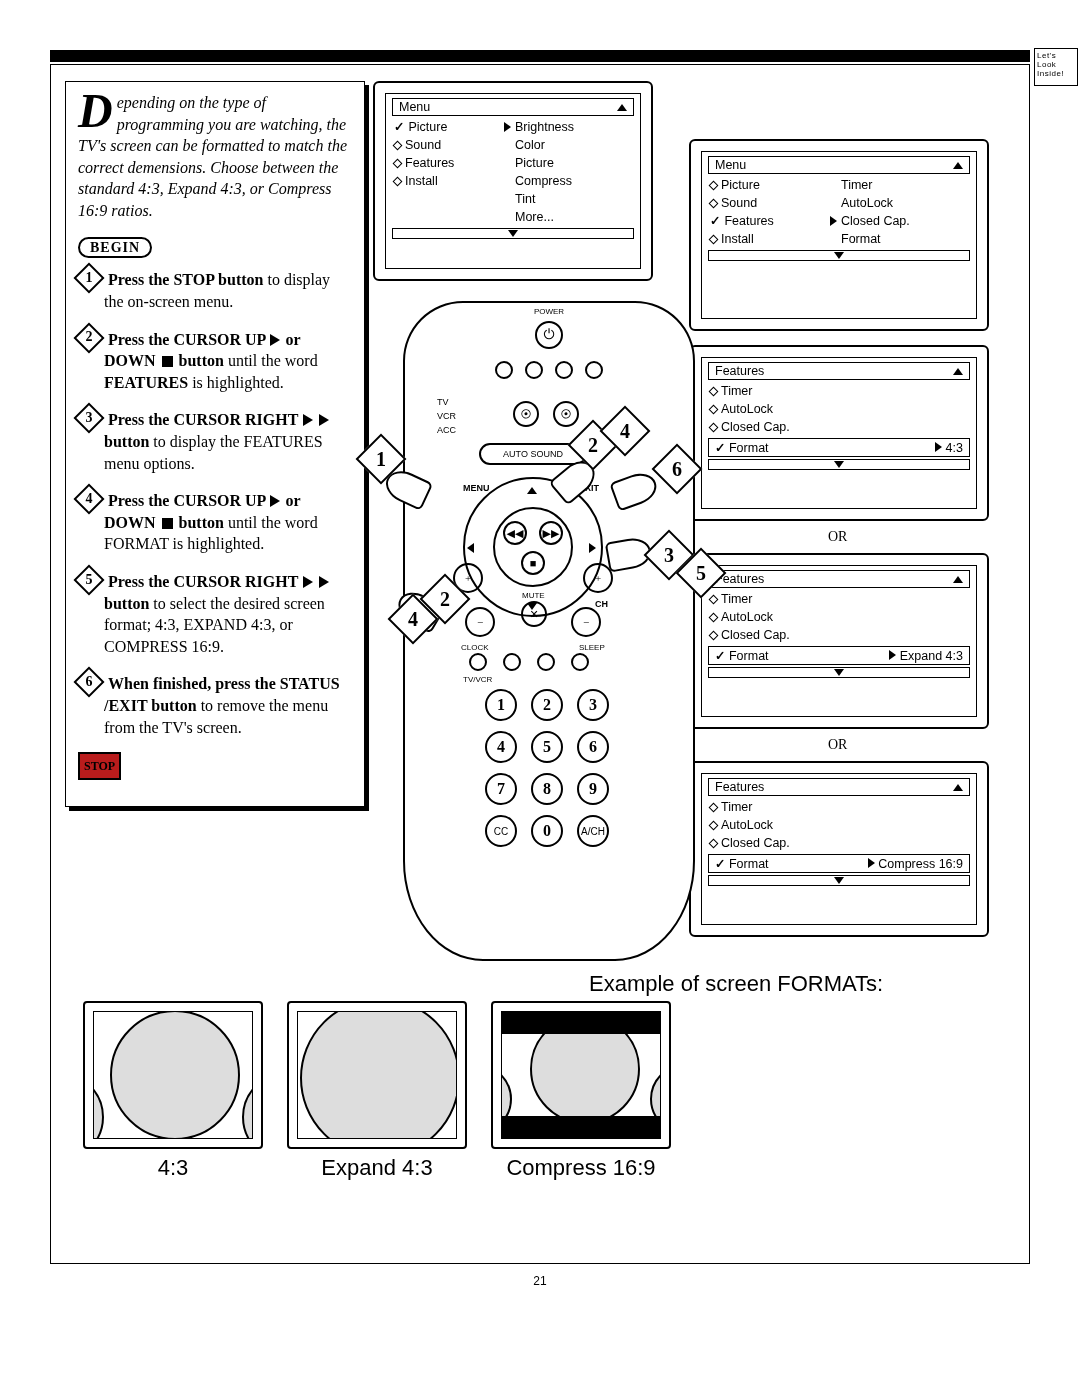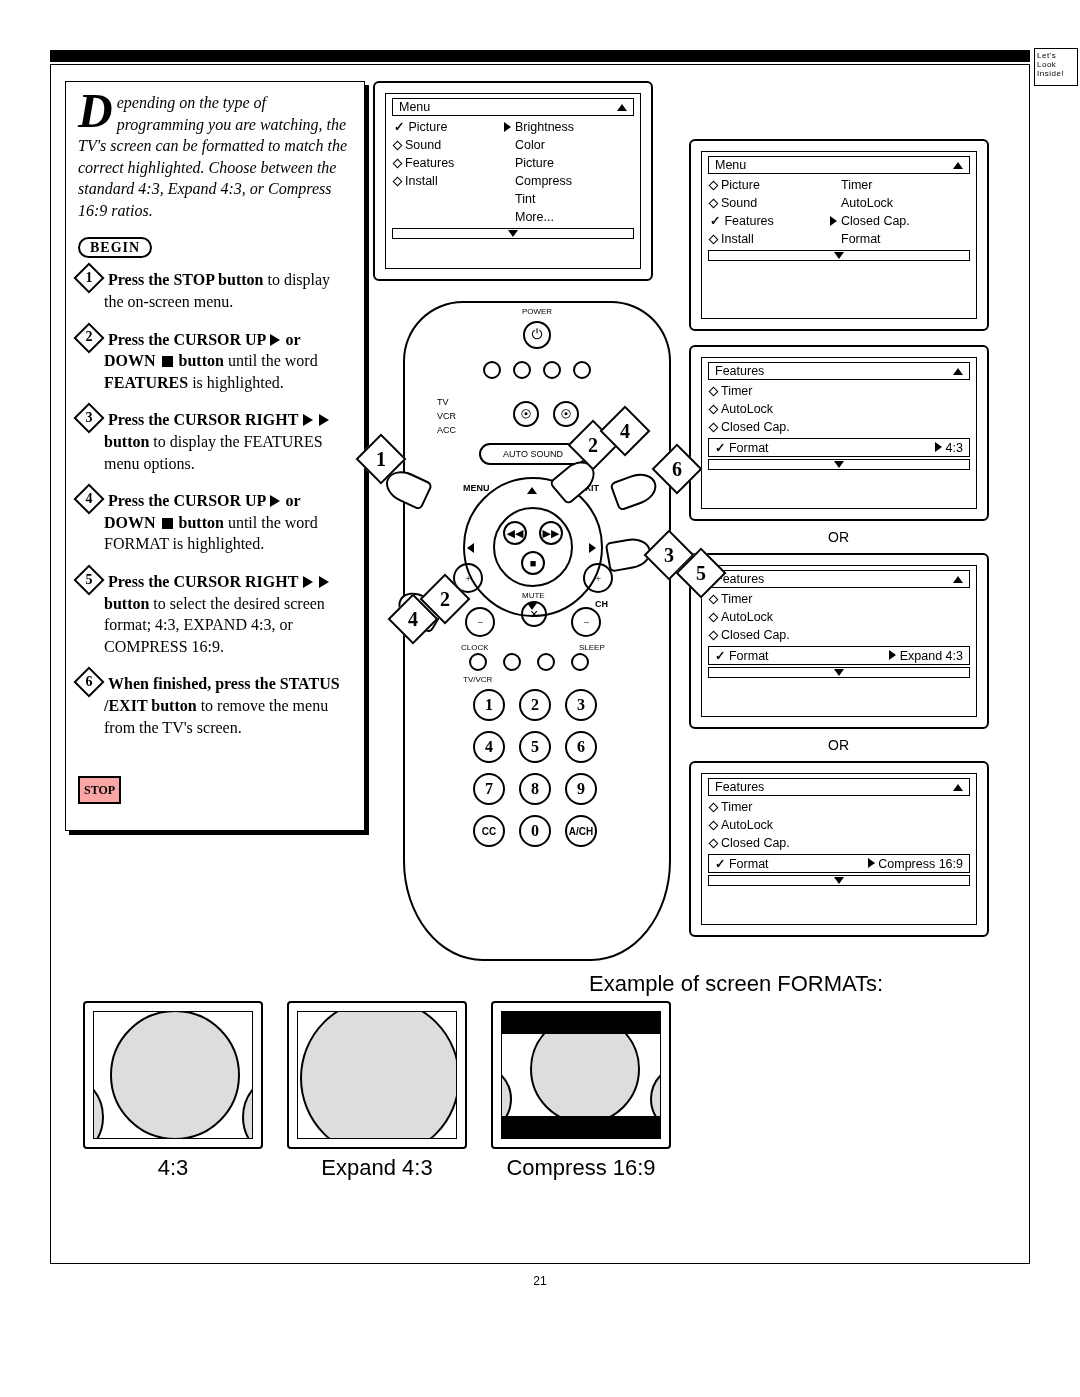--- a/index.html
+++ b/index.html
@@ -80,22 +80,21 @@
     padding: 1px 10px;
     font-size: 14px;
     letter-spacing: 1px;
   }
   .stop-badge span {
     display: inline-block;
     border: 2px solid #000;
     font-size: 12px;
     padding: 4px 4px;
     position: relative;
-    background: #fca5a5;
-    margin-top: 24px;
+    background: #b91c1c;
   }
   .steps { list-style: none; }
   .step {
     position: relative;
     padding-left: 0;
     margin-bottom: 14px;
     text-indent: 0;
   }
   .step-diamond {
     position: relative;
@@ -168,41 +167,41 @@
   .menu-cols > div { flex: 1; }
   .menu-row { display: flex; align-items: center; gap: 4px; padding: 0 2px; line-height: 18px; }
   .dia { width: 7px; height: 7px; border: 1px solid #000; transform: rotate(45deg); display: inline-block; }
   .dia.off { background: #fff; }
   .chk { font-weight: bold; }
   .mini-tri-r { display:inline-block;width:0;height:0;border-top:5px solid transparent;border-bottom:5px solid transparent;border-left:7px solid #000; }
   .mini-tri-u { display:inline-block;width:0;height:0;border-left:5px solid transparent;border-right:5px solid transparent;border-bottom:7px solid #000; }
   .mini-tri-d { display:inline-block;width:0;height:0;border-left:5px solid transparent;border-right:5px solid transparent;border-top:7px solid #000; }
   .or-label {
     position: absolute;
-    font-family: Liberation Sans, sans-serif;
+    font-family: Liberation Serif, serif;
     font-size: 14px;
   }
 
   
-  .remote-wrap { position:absolute; top:220px; left:20px; width:268px; height:660px;padding-left:20px; }
+  .remote-wrap { position:absolute; top:220px; left:20px; width:292px; height:660px;padding-left:20px; }
   .remote-body {
     position:absolute; inset:0;
     border:2px solid #000; border-radius:60px 60px 80px 80px / 60px 60px 100px 100px;
     background:#fff;
   }
   .pwr { position:absolute; top:20px; left:50%; transform:translateX(-50%); width:28px;height:28px;border:2px solid #000;border-radius:50%;display:flex;align-items:center;justify-content:center;font-size:14px; }
   .dot-row { position:absolute; top:60px; left:50%; transform:translateX(-50%); display:flex; gap:12px; }
   .dot { width:18px;height:18px;border:2px solid #000;border-radius:50%; }
   .sw-lbl { position:absolute; left:34px; font-size:9px; font-family:Arial,sans-serif; }
   .smbtn { position:absolute; width:26px;height:26px;border:2px solid #000;border-radius:50%;display:flex;align-items:center;justify-content:center;font-size:11px; }
   .pill { position:absolute;border:2px solid #000;border-radius:14px;background:#fff;font-size:9px;font-family:Arial,sans-serif;display:flex;align-items:center;justify-content:center; }
   .ring { position:absolute;border:2px solid #000;border-radius:50%; }
   .numpad { position:absolute; top:480px; left:50%; transform:translateX(-50%); display:grid; grid-template-columns:repeat(3,36px); gap:10px; }
   .numbtn { width:32px;height:32px;border:2px solid #000;border-radius:50%;display:flex;align-items:center;justify-content:center;font-weight:bold;font-family:"Times New Roman",serif;font-size:16px; }
-  .numbtn.sm { font-size:10px; font-family:Arial,sans-serif; font-weight:bold; }
+  .numbtn.sm { font-size:10px; font-family:Arial,sans-serif; font-weight:normal; }
   .callout-d {
     position:absolute; width:36px;height:36px;
   }
   .callout-d::before { content:"";position:absolute;inset:0;border:2px solid #000;background:#fff;transform:rotate(45deg); }
   .callout-d b { position:absolute;inset:0;display:flex;align-items:center;justify-content:center;font-family:"Times New Roman",serif;font-size:20px;font-weight:bold; }
   .finger { position:absolute;width:44px;height:30px;background:#fff;border:2px solid #000;border-radius:22px 6px 6px 22px / 16px 6px 6px 16px; }
 
   
   .formats-title { position:absolute; top:890px; left:206px; font-family:Arial,sans-serif; font-size:22px; }
   .format-row { position:absolute; top:920px; left:10px; display:flex; gap:24px; }
@@ -221,21 +220,21 @@
     <span>Let's
 Look
 Inside!</span>
   </div>
 </div>
 
 <div class="page-frame">
 
   <div class="left-col">
     <p class="intro">
-      <span class="dropcap">D</span><span>epending on the type of programming you are watching, the TV's screen can be formatted to match the correct highlighted. Choose between the standard 4:3, Expand 4:3, or Compress 16:9 ratios.</span>
+      <span class="dropcap">D</span><span>epending on the type of programming you are watching, the TV's screen can be formatted to match the correct demensions. Choose between the standard 4:3, Expand 4:3, or Compress 16:9 ratios.</span>
     </p>
     <div class="begin-badge"><span>BEGIN</span></div>
 
     <ol class="steps">
       <li class="step">
           <div class="step-wrap">
         <span class="step-diamond"><b>1</b></span>
         <b>Press the STOP button</b><span> to display the on-screen menu.</span>
       </div>
         </li>

